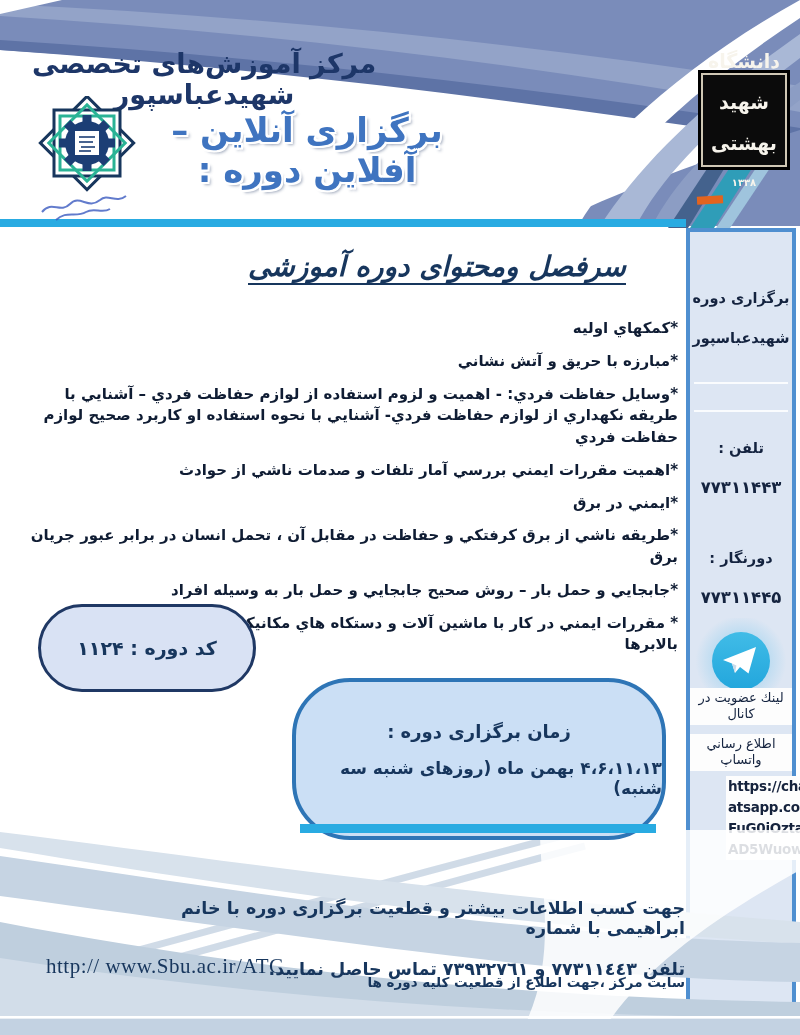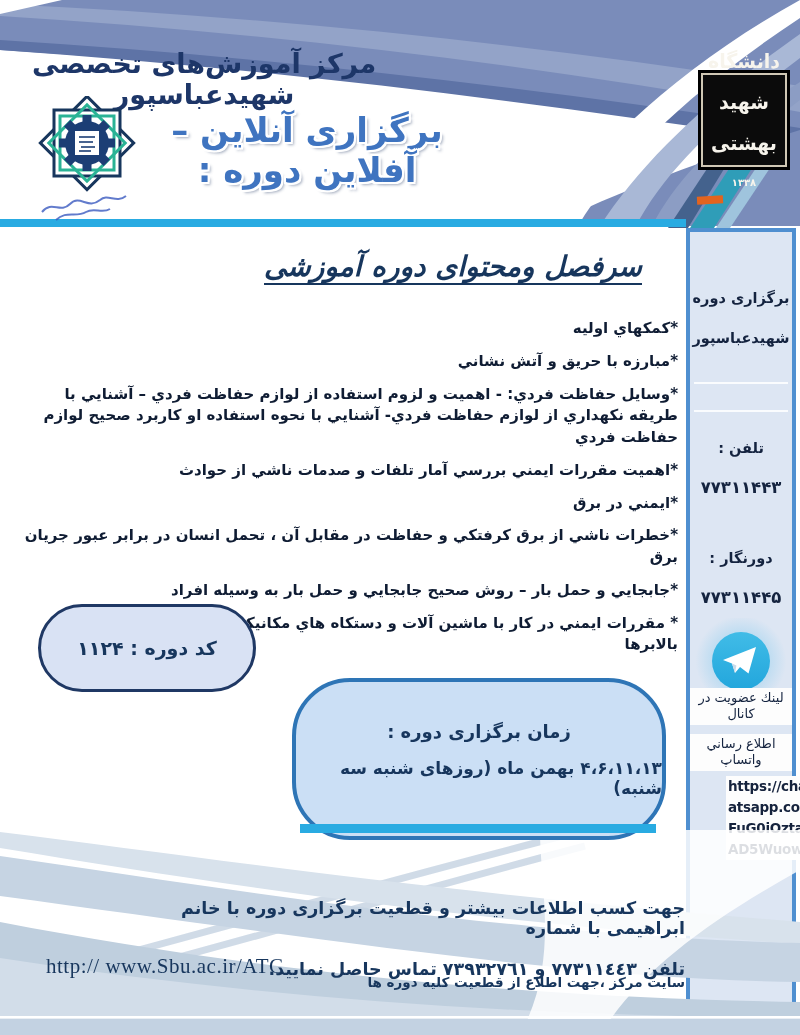--- a/index.html
+++ b/index.html
@@ -38,21 +38,21 @@
   .tg-wrap{position:absolute;left:0;top:386px;width:100%;height:86px;
     display:flex;align-items:center;justify-content:center;
     background:radial-gradient(circle at 50% 50%, rgba(125,195,238,.95) 0%,
                rgba(170,214,240,.6) 42%, rgba(221,230,243,0) 68%);}
   .sb-cap{font-weight:normal;font-size:13px;background:#fdfdfd;line-height:1.25;padding:2px 0;}
   .sb-url{position:absolute;left:0;width:100%;direction:ltr;text-align:right;margin-left:36px;}
   .sb-url .u-ln{font-size:13.5px;font-weight:bold;color:#16233d;background:#fdfdfd;
     letter-spacing:-.3px;line-height:1.55;padding:0 2px;text-align:left;}
 
   
-  .heading{right:158px;top:250px;direction:rtl;font-size:28px;font-weight:bold;
+  .heading{right:174px;top:250px;direction:rtl;font-size:28px;font-weight:bold;
     font-style:italic;color:#17365d;z-index:3;
     text-decoration:underline;text-decoration-thickness:2px;text-underline-offset:7px;}
   .topics{left:14px;top:318px;width:664px;direction:rtl;text-align:right;z-index:3;}
   .topic{font-size:15px;font-weight:bold;color:#0f1c33;line-height:1.45;margin-bottom:11px;}
 
   .bubble{box-sizing:border-box;direction:rtl;display:flex;flex-direction:column;
     justify-content:center;align-items:center;z-index:3;}
   .code-bubble{left:38px;top:604px;width:218px;height:88px;background:#d9e2f4;
     border:3px solid #1f3864;border-radius:44px;}
   .code-bubble .txt{font-size:19px;font-weight:bold;color:#17365d;}
@@ -169,21 +169,21 @@
   </div>
 
   <div class="abs heading">سرفصل ومحتوای دوره آموزشی</div>
 
   <div class="abs topics">
     <div class="topic">*کمکهاي اوليه</div>
     <div class="topic">*مبارزه با حريق و آتش نشاني</div>
     <div class="topic">*وسایل حفاظت فردي: - اهميت و لزوم استفاده از لوازم حفاظت فردي – آشنايي با طريقه نكهداري از لوازم حفاظت فردي- آشنايي با نحوه استفاده او كاربرد صحيح لوازم حفاظت فردي</div>
     <div class="topic">*اهميت مقررات ايمني بررسي آمار تلفات و صدمات ناشي از حوادث</div>
     <div class="topic">*ايمني در برق</div>
-    <div class="topic">*خطرات ناشي از برق كرفتكي و حفاظت در مقابل آن ، تحمل انسان در برابر عبور جريان برق</div>
+    <div class="topic">*طريقه ناشي از برق كرفتكي و حفاظت در مقابل آن ، تحمل انسان در برابر عبور جريان برق</div>
     <div class="topic">*جابجايي و حمل بار – روش صحيح جابجايي و حمل بار به وسيله افراد</div>
     <div class="topic">* مقررات ايمني در كار با ماشين آلات و دستكاه هاي مكانيكي مقررات ايمني مربوط به بالابرها</div>
   </div>
 
   <div class="abs bubble code-bubble">
     <div class="txt">کد دوره : ۱۱۲۴</div>
   </div>
 
   <div class="abs bubble time-bubble">
     <div class="t1">زمان برگزاری دوره :</div>

